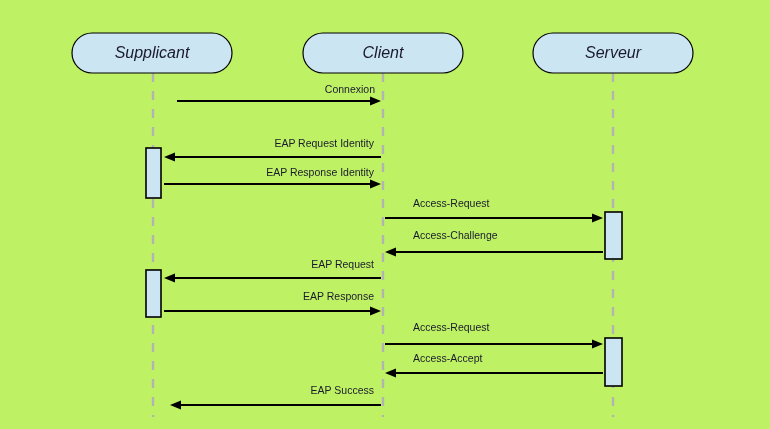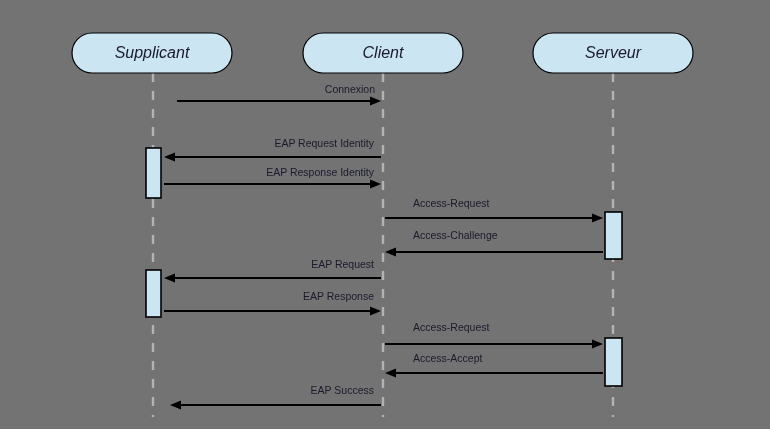--- a/index.html
+++ b/index.html
@@ -7,21 +7,21 @@
     padding: 0;
     background: #ffffff;
   }
   body {
     font-family: "Liberation Sans", sans-serif;
   }
   #diagram-canvas {
     position: relative;
     width: 770px;
     height: 429px;
-    background: #737373;
+    background: #bef264;
     overflow: hidden;
   }
   #diagram-svg {
     position: absolute;
     left: 0;
     top: 0;
     width: 770px;
     height: 429px;
     display: block;
   }

